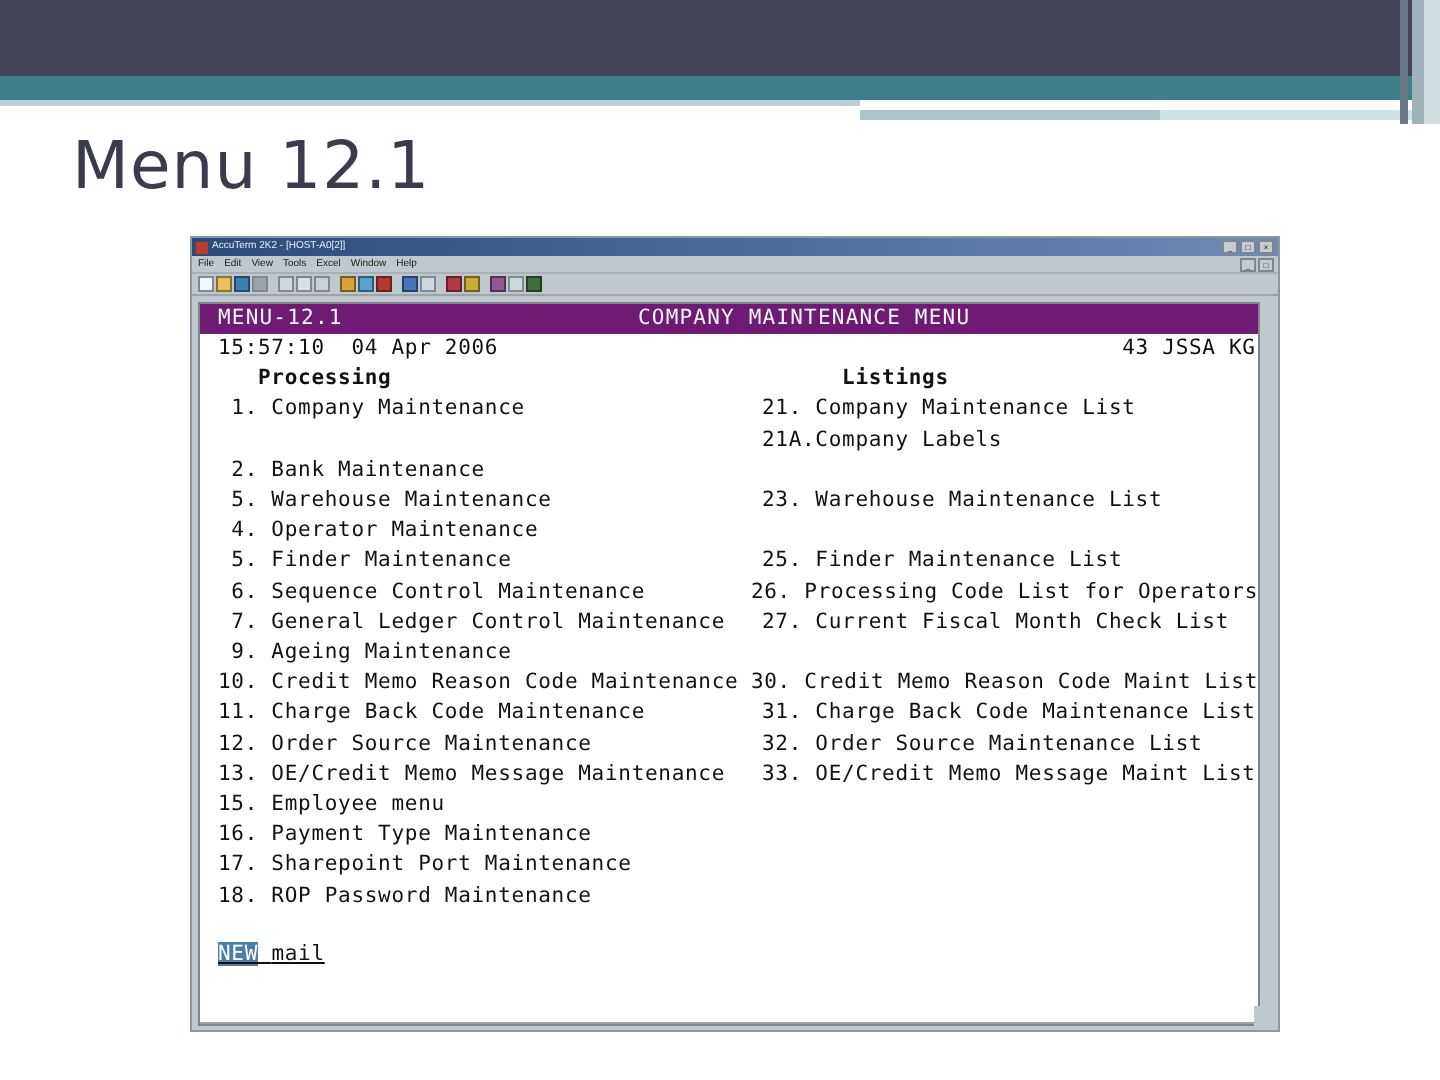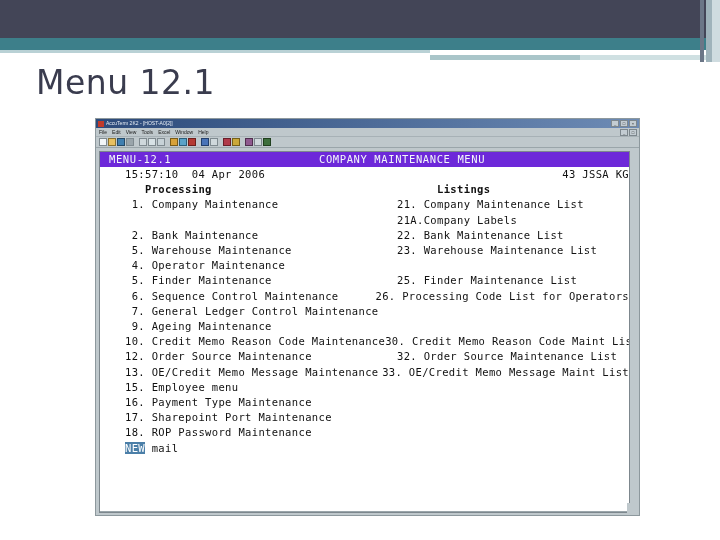--- a/index.html
+++ b/index.html
@@ -72,30 +72,29 @@
   #tool-bar .sep{width:3px;height:8px;}
 
   
   #term-screen{
     position:absolute;left:3px;top:32px;width:531px;height:362px;
     background:#ffffff;border:1px solid #7d878d;box-sizing:border-box;
     font-family:"DejaVu Sans Mono","Liberation Mono",monospace;
     color:#111;overflow:hidden;
   }
   #term-banner{
-    background:#6d28d9;color:#f2f7f9;height:15px;line-height:15px;
+    background:#701a75;color:#f2f7f9;height:15px;line-height:15px;
     display:flex;align-items:center;font-size:10.5px;letter-spacing:.6px;
     padding-left:9px;box-sizing:border-box;
   }
   #term-banner .bn-left{width:150px;}
   #term-banner .bn-center{flex:1;text-align:left;padding-left:60px;}
   .trow{
     display:flex;font-size:10.5px;line-height:15.2px;letter-spacing:.35px;
     white-space:pre;
-    padding-left:16px;
   }
   .col-l{width:281px;padding-left:9px;box-sizing:border-box;}
   .col-r{flex:1;}
   .hdr{font-weight:bold;}
   .hl{background:#4b7fa8;color:#ffffff;}
   #fkey-row{
     display:flex;font-size:10.5px;line-height:15.2px;white-space:pre;
     border-top:1px solid #9aa5aa;padding-left:9px;box-sizing:border-box;
     position:absolute;left:0;bottom:0;width:100%;
   }
@@ -187,37 +186,38 @@
     </div>
 
     <div class="trow">
       <span class="col-l hdr">&nbsp;&nbsp;&nbsp;<span>Processing</span></span>
       <span class="col-r hdr">&nbsp;&nbsp;&nbsp;&nbsp;&nbsp;&nbsp;<span>Listings</span></span>
     </div>
 
     <div id="menu-rows">
         <div class="trow"><span class="col-l"> 1. Company Maintenance</span><span class="col-r">21. Company Maintenance List</span></div>
         <div class="trow"><span class="col-l"></span><span class="col-r">21A.Company Labels</span></div>
-        <div class="trow"><span class="col-l"> 2. Bank Maintenance</span><span class="col-r">22. Bank Maintenance List</span></div>
+        <div class="trow"><span class="col-l"> 2. Bank Maintenance</span></div>
         <div class="trow"><span class="col-l"> 5. Warehouse Maintenance</span><span class="col-r">23. Warehouse Maintenance List</span></div>
         <div class="trow"><span class="col-l"> 4. Operator Maintenance</span></div>
         <div class="trow"><span class="col-l"> 5. Finder Maintenance</span><span class="col-r">25. Finder Maintenance List</span></div>
         <div class="trow"><span class="col-l"> 6. Sequence Control Maintenance</span><span class="col-r">26. Processing Code List for Operators</span></div>
-        <div class="trow"><span class="col-l"> 7. General Ledger Control Maintenance</span></div>
+        <div class="trow"><span class="col-l"> 7. General Ledger Control Maintenance</span><span class="col-r">27. Current Fiscal Month Check List</span></div>
         <div class="trow"><span class="col-l"> 9. Ageing Maintenance</span><span class="col-r"></span></div>
         <div class="trow"><span class="col-l">10. Credit Memo Reason Code Maintenance</span><span class="col-r">30. Credit Memo Reason Code Maint List</span></div>
+        <div class="trow"><span class="col-l">11. Charge Back Code Maintenance</span><span class="col-r">31. Charge Back Code Maintenance List</span></div>
         <div class="trow"><span class="col-l">12. Order Source Maintenance</span><span class="col-r">32. Order Source Maintenance List</span></div>
         <div class="trow"><span class="col-l">13. OE/Credit Memo Message Maintenance</span><span class="col-r">33. OE/Credit Memo Message Maint List</span></div>
         <div class="trow"><span class="col-l">15. Employee menu</span><span class="col-r"></span></div>
         <div class="trow"><span class="col-l">16. Payment Type Maintenance</span><span class="col-r"></span></div>
         <div class="trow"><span class="col-l">17. Sharepoint Port Maintenance</span><span class="col-r"></span></div>
         <div class="trow"><span class="col-l">18. ROP Password Maintenance</span><span class="col-r"></span></div>
       </div>
 
-    <div class="trow" style="">
+    <div class="trow" style="margin-top:14px;text-decoration:underline;">
       <span class="col-l"><span class="hl">NEW</span>&nbsp;<span>mail</span></span>
     </div>
 
     <div id="fkey-row"><span style="position: absolute; left: 9px;">1-END</span><span style="position: absolute; left: 213px;">4-INQ</span><span style="position: absolute; left: 279px;">5-CASHT</span><span style="position: absolute; left: 350px;">6-CASH</span><span style="position: absolute; left: 421px;">7-CODT</span><span style="position: absolute; left: 487px;">8-COD</span></div>
 
   </div>
 
   <div id="scroll-corner"></div>
 </div>
 

